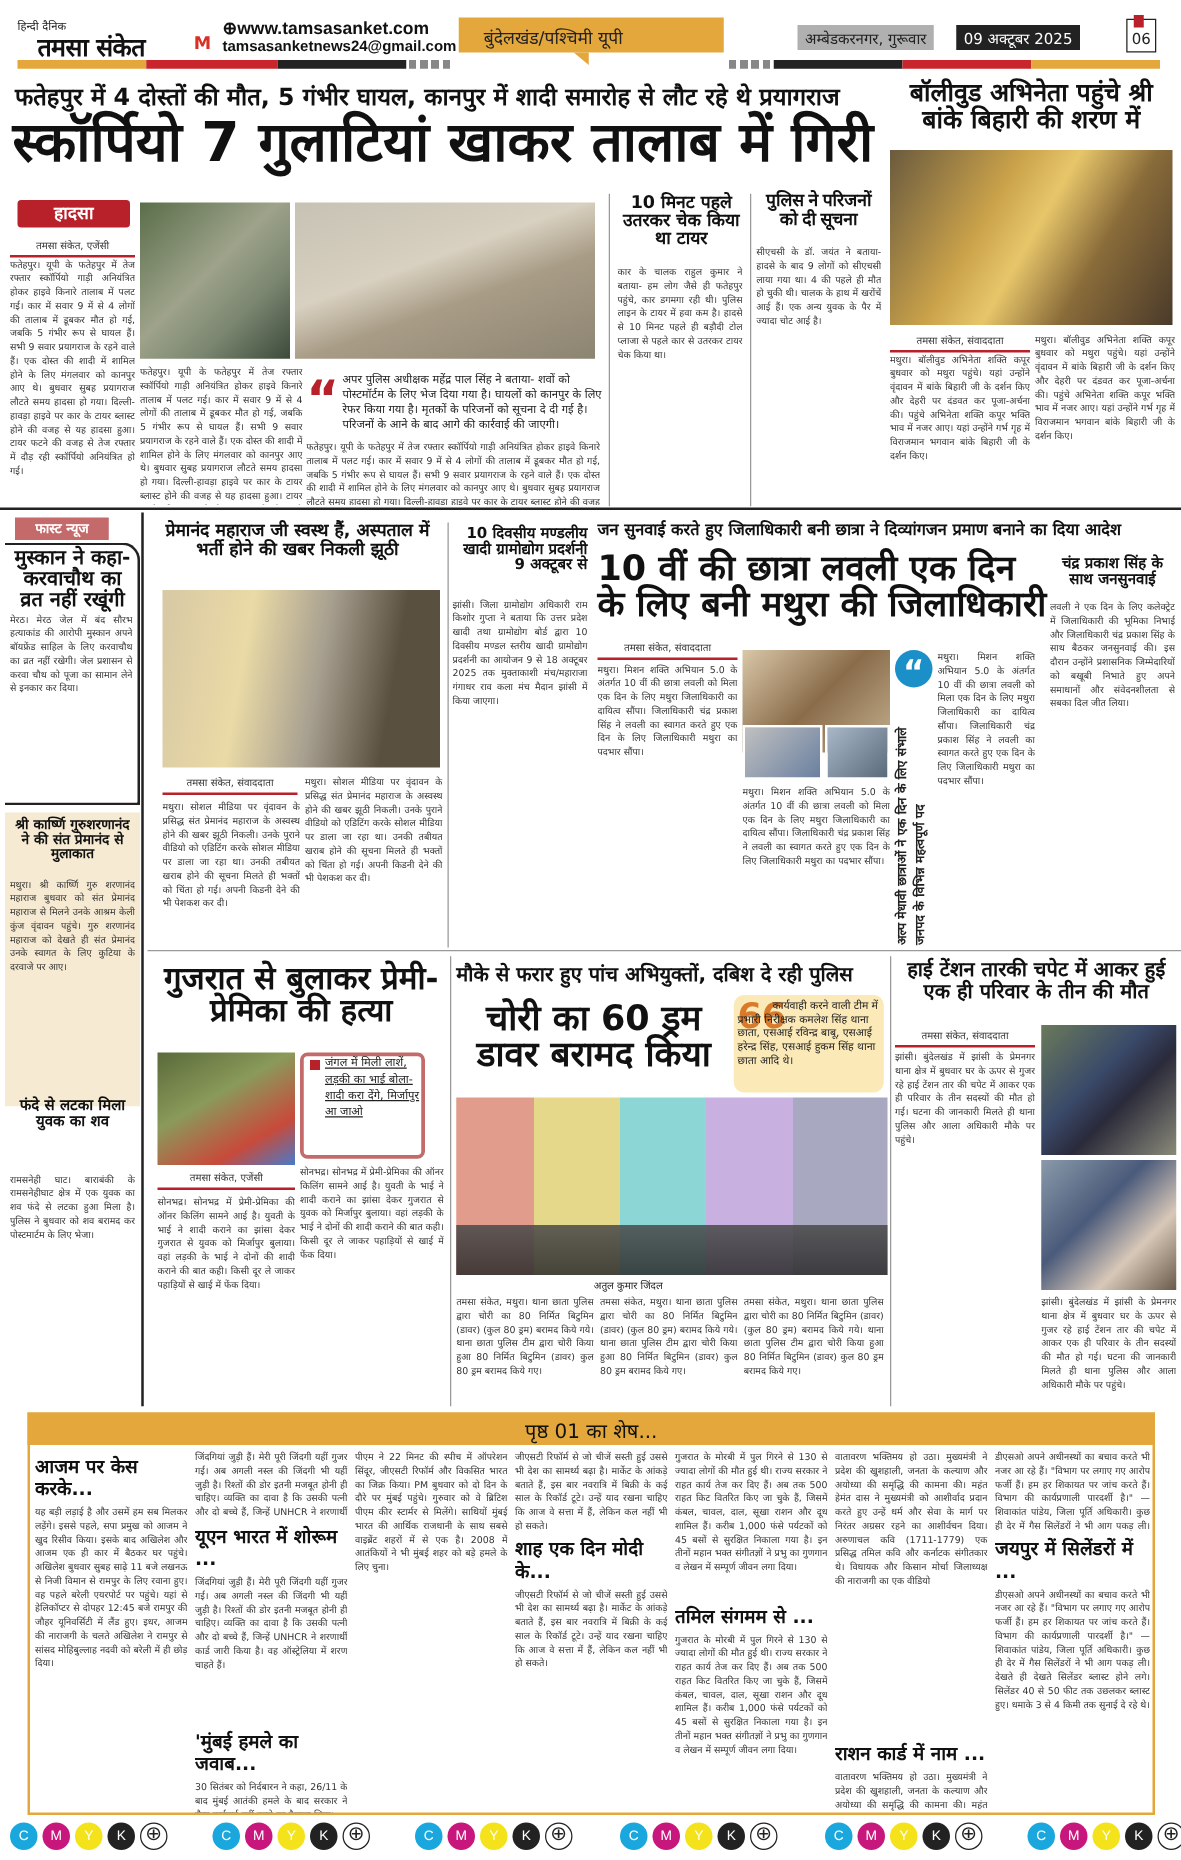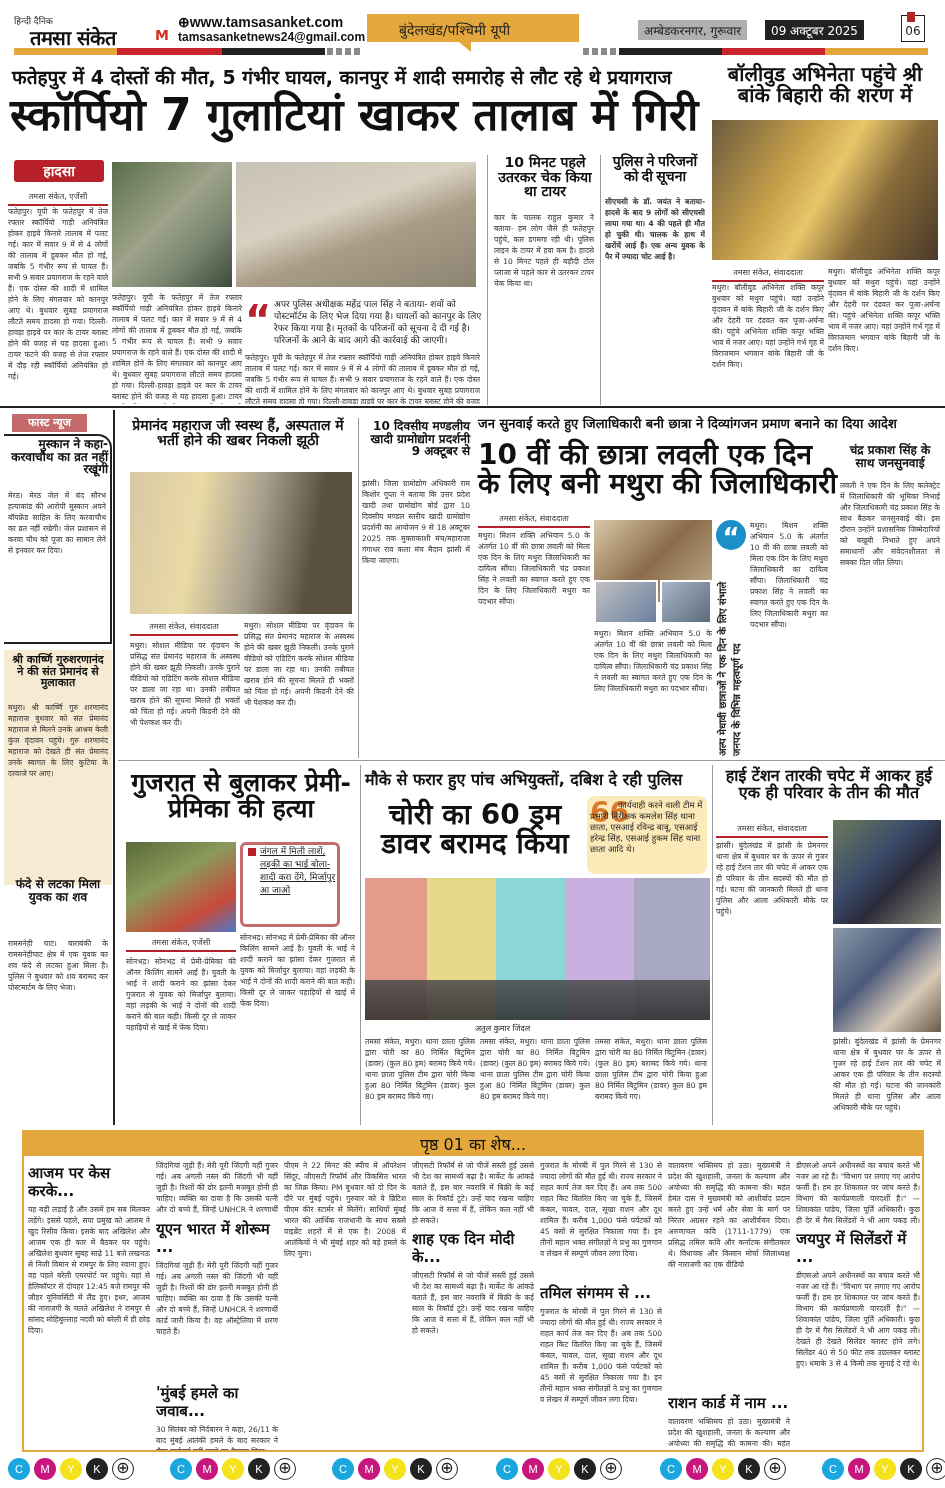--- a/index.html
+++ b/index.html
@@ -5,21 +5,21 @@
   * { box-sizing: border-box; margin: 0; padding: 0; }
   body { width: 945px; height: 1488px; background: #fff; font-family: "DejaVu Sans", sans-serif; color: #222; overflow: hidden; position: relative; }
   .abs { position: absolute; }
   .masthead { left: 0; top: 0; width: 945px; height: 58px; }
   .brand-small { left: 14px; top: 14px; font-size: 9px; color: #222; }
   .brand-big { left: 30px; top: 24px; font-size: 20px; font-weight: bold; color: #111; letter-spacing: -0.5px; }
   .gmail-m { left: 155px; top: 28px; width: 18px; height: 14px; font-size: 14px; font-weight: bold; color: #d93025; line-height: 14px; }
   .web { left: 178px; top: 14px; font-size: 14px; font-weight: bold; color: #111; font-family: "Liberation Sans", sans-serif; }
   .email { left: 178px; top: 30px; font-size: 12px; font-weight: bold; color: #111; font-family: "Liberation Sans", sans-serif; }
   .strip { height: 7px; top: 48px; }
-  .section-tab { left: 367px; top: 14px; width: 212px; height: 28px; background: #e4a73b; color: #222; font-size: 14px; padding: 6px 0 0 32px; }
+  .section-tab { left: 367px; top: 14px; width: 212px; height: 28px; background: #e4a73b; color: #222; font-size: 14px; padding: 6px 0 0 20px; }
   .section-tab:after { content: ""; position: absolute; left: 92px; bottom: -10px; border-left: 12px solid transparent; border-top: 10px solid #e4a73b; }
   .dateline { left: 638px; top: 20px; height: 20px; background: #b0b0b0; padding: 2px 6px; font-size: 12px; color: #222; }
   .datebox { left: 765px; top: 20px; height: 20px; background: #222; color: #fff; padding: 2px 6px; font-size: 12px; }
   .pageno { left: 901px; top: 15px; width: 24px; height: 27px; border: 1.5px solid #222; font-size: 12px; text-align: center; padding-top: 8px; background: #fff; }
   .pageno .ribbon { position: absolute; left: 5px; top: -4px; width: 8px; height: 10px; background: #b8202a; }
   .kicker { font-weight: bold; color: #111; }
   .headline { font-weight: bold; color: #111; line-height: 1.05; }
   .body-text { font-size: 7.5px; line-height: 11px; color: #333; text-align: justify; overflow: hidden; }
   .byline { font-size: 8px; color: #333; text-align: center; border-bottom: 2px solid #b8202a; padding-bottom: 3px; }
   .photo { overflow: hidden; }
@@ -64,33 +64,33 @@
 <div class="abs photo" style="left:236px;top:162px;width:240px;height:125px;background:linear-gradient(160deg,#c6c2b4,#d8d0c0 40%,#a89c86 60%,#8c8472);"></div>
 <div class="abs body-text" style="left:112px;top:292px;width:130px;height:112px;">फतेहपुर। यूपी के फतेहपुर में तेज रफ्तार स्कॉर्पियो गाड़ी अनियंत्रित होकर हाइवे किनारे तालाब में पलट गई। कार में सवार 9 में से 4 लोगों की तालाब में डूबकर मौत हो गई, जबकि 5 गंभीर रूप से घायल हैं। सभी 9 सवार प्रयागराज के रहने वाले हैं। एक दोस्त की शादी में शामिल होने के लिए मंगलवार को कानपुर आए थे। बुधवार सुबह प्रयागराज लौटते समय हादसा हो गया। दिल्ली-हावड़ा हाइवे पर कार के टायर ब्लास्ट होने की वजह से यह हादसा हुआ। टायर फटने की वजह से तेज रफ्तार में दौड़ रही स्कॉर्पियो अनियंत्रित हो गई।</div>
 <div class="abs quote" style="left:245px;top:300px;font-size:40px;line-height:40px;">“</div>
 <div class="abs" style="left:274px;top:298px;width:210px;font-size:9px;line-height:12px;color:#222;">अपर पुलिस अधीक्षक महेंद्र पाल सिंह ने बताया- शवों को पोस्टमॉर्टम के लिए भेज दिया गया है। घायलों को कानपुर के लिए रेफर किया गया है। मृतकों के परिजनों को सूचना दे दी गई है। परिजनों के आने के बाद आगे की कार्रवाई की जाएगी।</div>
 <div class="abs body-text" style="left:245px;top:352px;width:235px;height:52px;">फतेहपुर। यूपी के फतेहपुर में तेज रफ्तार स्कॉर्पियो गाड़ी अनियंत्रित होकर हाइवे किनारे तालाब में पलट गई। कार में सवार 9 में से 4 लोगों की तालाब में डूबकर मौत हो गई, जबकि 5 गंभीर रूप से घायल हैं। सभी 9 सवार प्रयागराज के रहने वाले हैं। एक दोस्त की शादी में शामिल होने के लिए मंगलवार को कानपुर आए थे। बुधवार सुबह प्रयागराज लौटते समय हादसा हो गया। दिल्ली-हावड़ा हाइवे पर कार के टायर ब्लास्ट होने की वजह से यह हादसा हुआ। टायर फटने की वजह से तेज रफ्तार में दौड़ रही स्कॉर्पियो अनियंत्रित हो गई।</div>
 <div class="abs vline" style="left:487px;top:155px;height:250px;"></div>
 <div class="abs headline" style="left:495px;top:155px;width:100px;font-size:14px;text-align:center;">10 मिनट पहले उतरकर चेक किया था टायर</div>
 <div class="abs body-text" style="left:494px;top:212px;width:100px;height:192px;">कार के चालक राहुल कुमार ने बताया- हम लोग जैसे ही फतेहपुर पहुंचे, कार डगमगा रही थी। पुलिस लाइन के टायर में हवा कम है। हादसे से 10 मिनट पहले ही बड़ौदी टोल प्लाजा से पहले कार से उतरकर टायर चेक किया था।</div>
 <div class="abs vline" style="left:600px;top:155px;height:250px;"></div>
 <div class="abs headline" style="left:605px;top:155px;width:100px;font-size:14px;text-align:center;font-family:Liberation Serif, serif;">पुलिस ने परिजनों को दी सूचना</div>
-<div class="abs body-text" style="left:605px;top:196px;width:100px;height:208px;font-weight:bold;">सीएचसी के डॉ. जयंत ने बताया- हादसे के बाद 9 लोगों को सीएचसी लाया गया था। 4 की पहले ही मौत हो चुकी थी। चालक के हाथ में खरोंचें आई हैं। एक अन्य युवक के पैर में ज्यादा चोट आई है।</div>
+<div class="abs body-text" style="left:605px;top:196px;width:100px;height:208px;">सीएचसी के डॉ. जयंत ने बताया- हादसे के बाद 9 लोगों को सीएचसी लाया गया था। 4 की पहले ही मौत हो चुकी थी। चालक के हाथ में खरोंचें आई हैं। एक अन्य युवक के पैर में ज्यादा चोट आई है।</div>
 
 <div class="abs headline" style="left:710px;top:64px;width:230px;font-size:20px;text-align:center;">बॉलीवुड अभिनेता पहुंचे श्री बांके बिहारी की शरण में</div>
 <div class="abs photo" style="left:712px;top:120px;width:226px;height:140px;background:linear-gradient(120deg,#6a5a3e,#caa24a 35%,#e7c66a 50%,#8a6c3a 70%,#4a3a2a);"></div>
 <div class="abs byline" style="left:712px;top:266px;width:112px;">तमसा संकेत, संवाददाता</div>
 <div class="abs body-text" style="left:712px;top:282px;width:112px;height:122px;">मथुरा। बॉलीवुड अभिनेता शक्ति कपूर बुधवार को मथुरा पहुंचे। यहां उन्होंने वृंदावन में बांके बिहारी जी के दर्शन किए और देहरी पर दंडवत कर पूजा-अर्चना की। पहुंचे अभिनेता शक्ति कपूर भक्ति भाव में नजर आए। यहां उन्होंने गर्भ गृह में विराजमान भगवान बांके बिहारी जी के दर्शन किए।</div>
 <div class="abs body-text" style="left:828px;top:266px;width:112px;height:138px;">मथुरा। बॉलीवुड अभिनेता शक्ति कपूर बुधवार को मथुरा पहुंचे। यहां उन्होंने वृंदावन में बांके बिहारी जी के दर्शन किए और देहरी पर दंडवत कर पूजा-अर्चना की। पहुंचे अभिनेता शक्ति कपूर भक्ति भाव में नजर आए। यहां उन्होंने गर्भ गृह में विराजमान भगवान बांके बिहारी जी के दर्शन किए।</div>
 
 <div class="abs" style="left:0;top:406px;width:945px;height:2px;background:#222;"></div>
 
 <div class="abs" style="left:12px;top:414px;width:75px;height:18px;background:#c46a6a;color:#fff;font-size:11px;font-weight:bold;text-align:center;line-height:18px;">फास्ट न्यूज</div>
 <div class="abs" style="left:4px;top:434px;width:108px;height:210px;border:2px solid #222;border-left:none;border-radius:0 14px 0 0;"></div>
-<div class="abs headline" style="left:8px;top:438px;width:100px;font-size:12px;text-align:right;">मुस्कान ने कहा- करवाचौथ का व्रत नहीं रखूंगी</div>
+<div class="abs headline" style="left:8px;top:438px;width:100px;font-size:16px;text-align:center;">मुस्कान ने कहा- करवाचौथ का व्रत नहीं रखूंगी</div>
 <div class="abs body-text" style="left:8px;top:490px;width:98px;height:152px;">मेरठ। मेरठ जेल में बंद सौरभ हत्याकांड की आरोपी मुस्कान अपने बॉयफ्रेंड साहिल के लिए करवाचौथ का व्रत नहीं रखेगी। जेल प्रशासन से करवा चौथ को पूजा का सामान लेने से इनकार कर दिया।</div>
 <div class="abs" style="left:4px;top:650px;width:108px;height:235px;background:#f6ead2;"></div>
 <div class="abs headline" style="left:8px;top:654px;width:100px;font-size:11px;text-align:center;">श्री कार्ष्णि गुरुशरणानंद ने की संत प्रेमानंद से मुलाकात</div>
 <div class="abs body-text" style="left:8px;top:702px;width:100px;height:180px;">मथुरा। श्री कार्ष्णि गुरु शरणानंद महाराज बुधवार को संत प्रेमानंद महाराज से मिलने उनके आश्रम केली कुंज वृंदावन पहुंचे। गुरु शरणानंद महाराज को देखते ही संत प्रेमानंद उनके स्वागत के लिए कुटिया के दरवाजे पर आए।</div>
 <div class="abs headline" style="left:8px;top:878px;width:100px;font-size:12px;text-align:center;">फंदे से लटका मिला युवक का शव</div>
 <div class="abs body-text" style="left:8px;top:938px;width:100px;height:180px;">रामसनेही घाट। बाराबंकी के रामसनेहीघाट क्षेत्र में एक युवक का शव फंदे से लटका हुआ मिला है। पुलिस ने बुधवार को शव बरामद कर पोस्टमार्टम के लिए भेजा।</div>
 <div class="abs vline" style="left:113px;top:410px;height:715px;background:#222;width:2px;"></div>
 
 <div class="abs headline" style="left:122px;top:418px;width:232px;font-size:14px;text-align:center;">प्रेमानंद महाराज जी स्वस्थ हैं, अस्पताल में भर्ती होने की खबर निकली झूठी</div>
 <div class="abs photo" style="left:130px;top:472px;width:222px;height:142px;background:linear-gradient(100deg,#d8c8a4,#eadaa6 30%,#a8a090 55%,#5a5040 80%);"></div>

